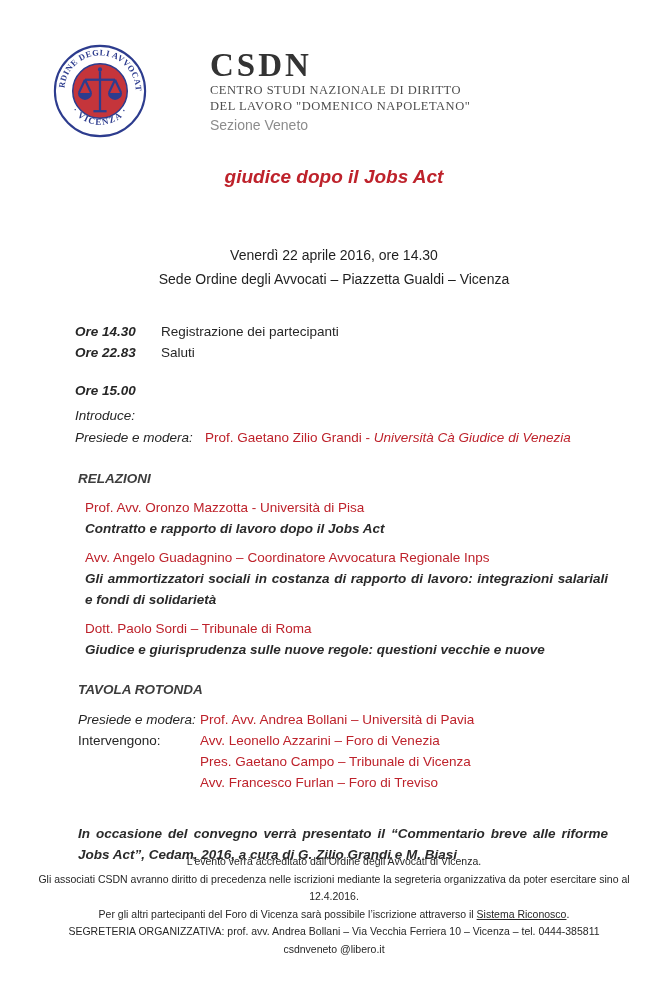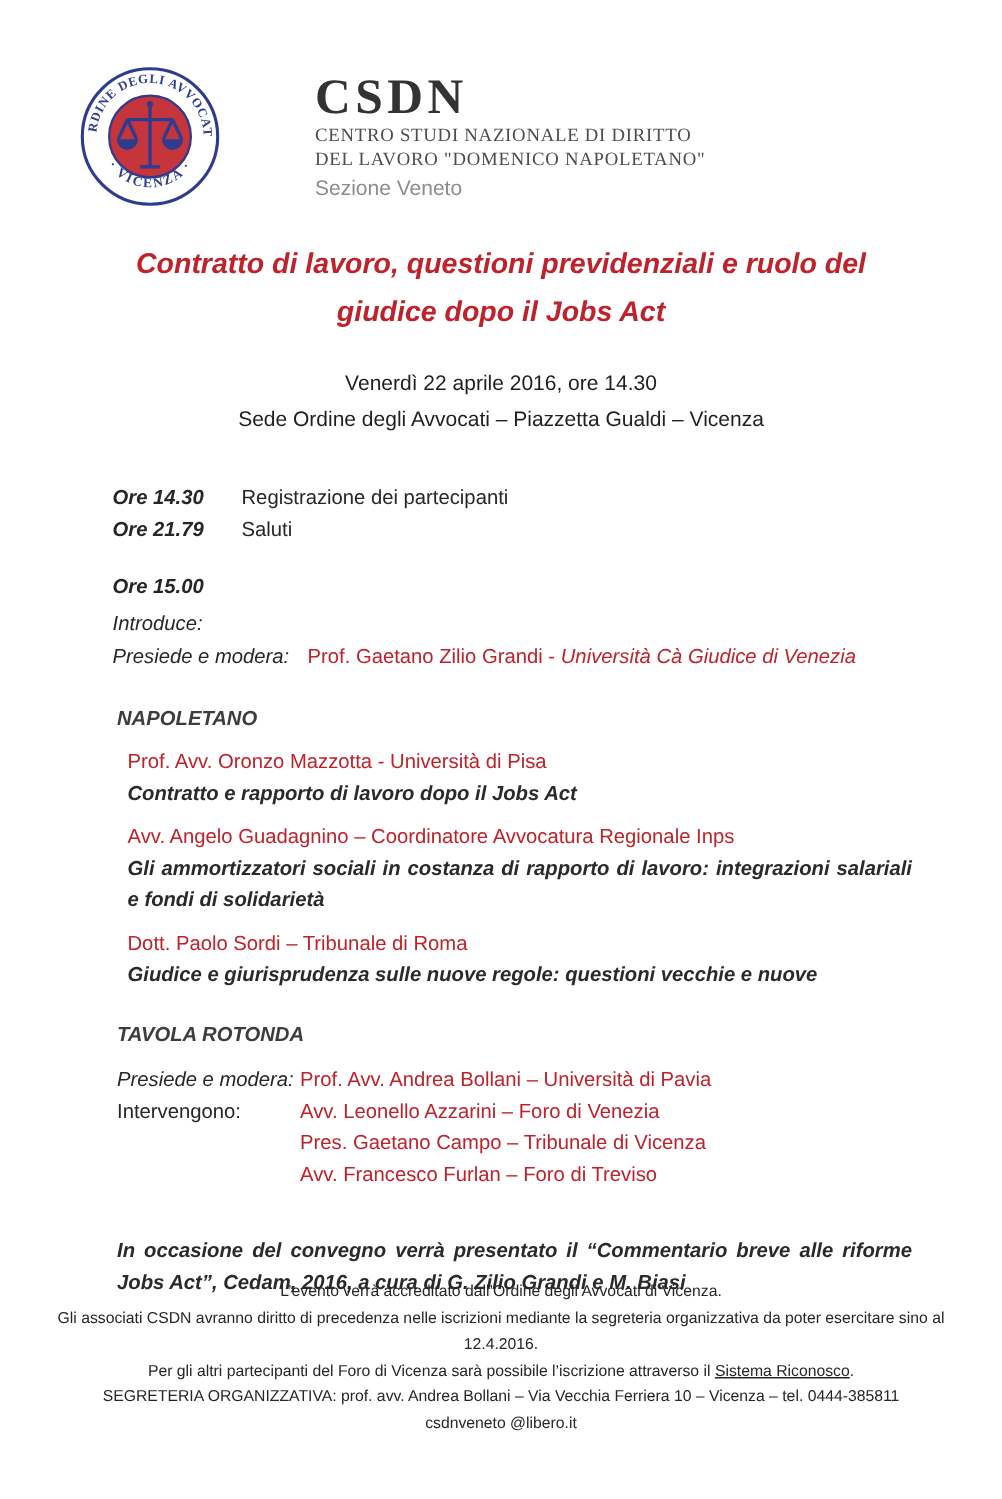--- a/index.html
+++ b/index.html
@@ -117,53 +117,52 @@
     </svg>
     <div class="org">
       <div class="org-acronym">CSDN</div>
       <div class="org-line">CENTRO STUDI NAZIONALE DI DIRITTO</div>
       <div class="org-line">DEL LAVORO "DOMENICO NAPOLETANO"</div>
       <div class="org-section">Sezione Veneto</div>
     </div>
   </div>
 
   <div class="title">
-    <div>Contratto di lavoro, questioni previdenziali e ruolo del</div>
     <div>giudice dopo il Jobs Act</div>
   </div>
 
   <div class="event">
     <div>Venerdì 22 aprile 2016, ore 14.30</div>
     <div>Sede Ordine degli Avvocati – Piazzetta Gualdi – Vicenza</div>
   </div>
 
   <div class="content">
 
     <div class="sched-row">
       <div class="sched-time">Ore 14.30</div>
       <div>Registrazione dei partecipanti</div>
     </div>
     <div class="sched-row">
-      <div class="sched-time">Ore 21.79</div>
+      <div class="sched-time">Ore 22.83</div>
       <div>Saluti</div>
     </div>
 
     <div class="session-time">Ore 15.00</div>
 
     <div class="roles">
       <div class="role-row">
         <div class="role-label">Introduce:</div>
       </div>
       <div class="role-row">
         <div class="role-label">Presiede e modera:</div>
         <div><span class="red">Prof. Gaetano Zilio Grandi - </span><span class="red-italic">Università Cà Giudice di Venezia</span></div>
       </div>
     </div>
 
-    <div class="section-heading">NAPOLETANO</div>
+    <div class="section-heading">RELAZIONI</div>
 
     <div class="talk">
       <div class="talk-speaker">Prof. Avv. Oronzo Mazzotta - Università di Pisa</div>
       <div class="talk-title">Contratto e rapporto di lavoro dopo il Jobs Act</div>
     </div>
     <div class="talk">
       <div class="talk-speaker">Avv. Angelo Guadagnino – Coordinatore Avvocatura Regionale Inps</div>
       <div class="talk-title">Gli ammortizzatori sociali in costanza di rapporto di lavoro: integrazioni salariali e fondi di solidarietà</div>
     </div>
     <div class="talk">

